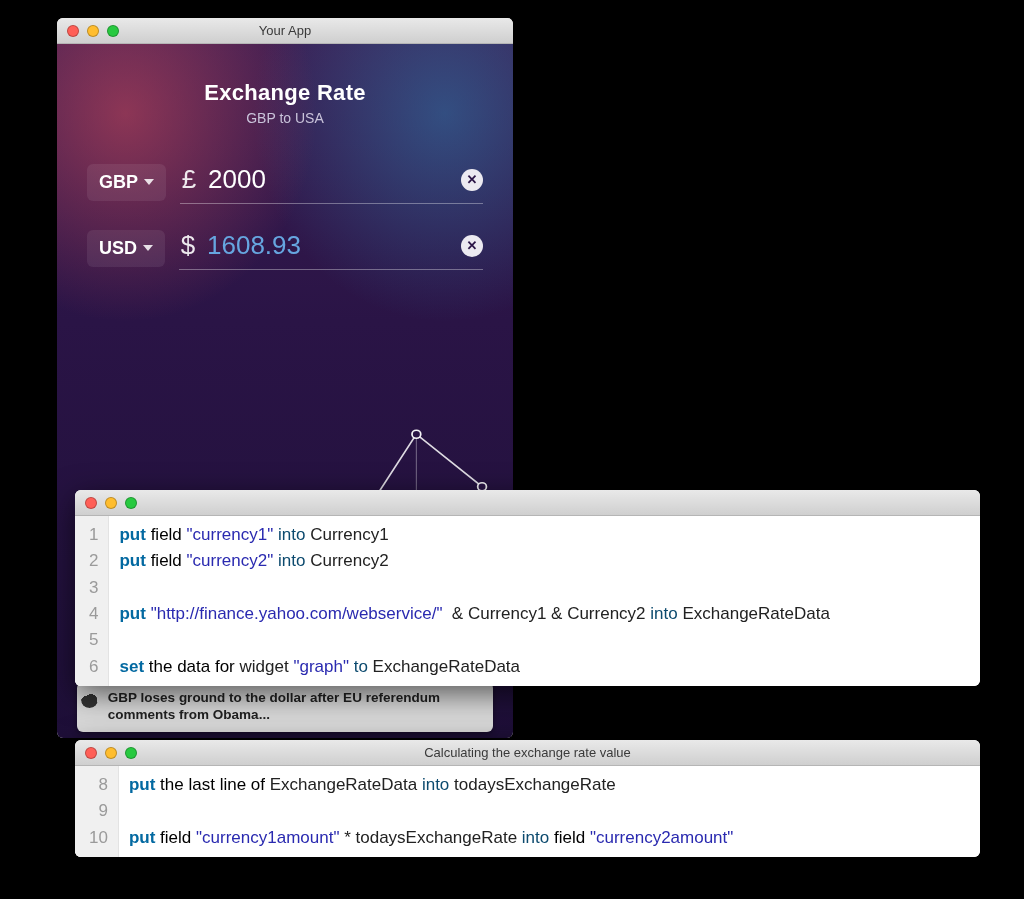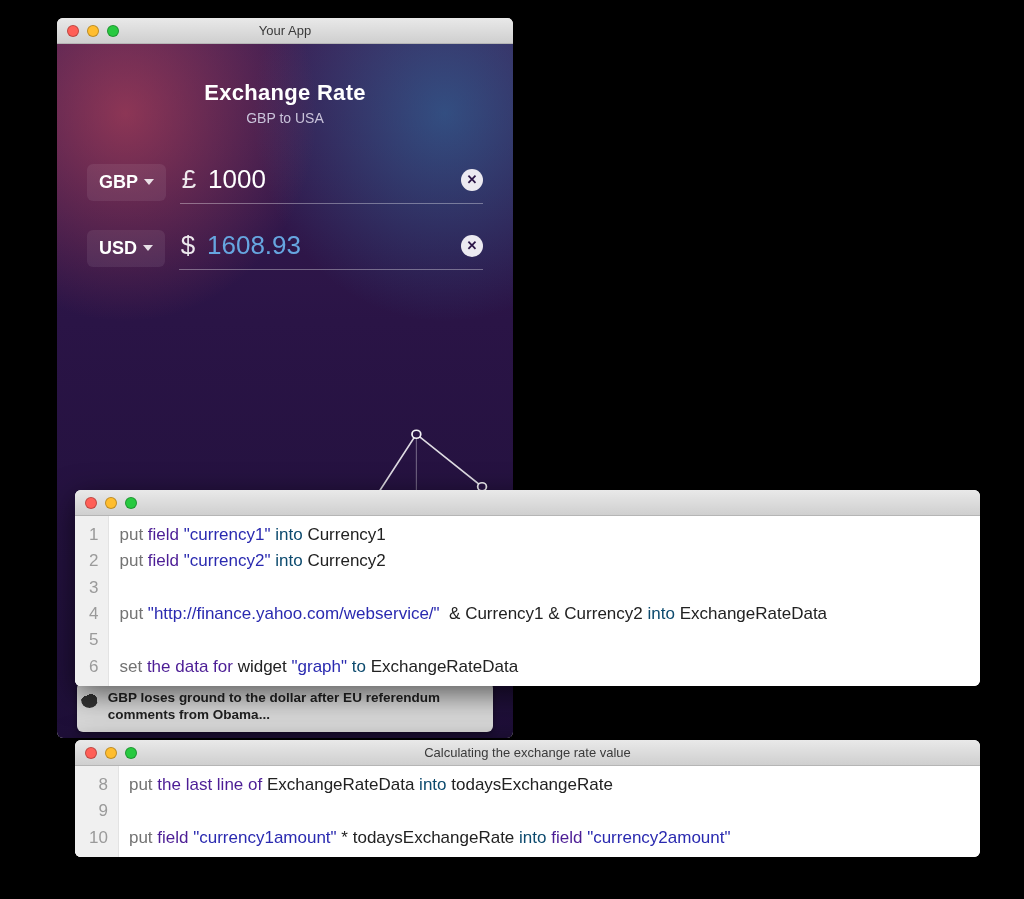--- a/index.html
+++ b/index.html
@@ -148,22 +148,22 @@
     user-select:none;
     border-right:1px solid #e3e3e3;
   }
   .gutter div{height:1.55em;}
   .code {
     padding:6px 14px 6px 10px;
     white-space:pre;
     color:#222;
   }
   .code div{height:1.55em;}
-  .kw   { color:#737373; font-weight:400; }  
-  .fld  { color:#4c1d95; }                   
+  .kw   { color:#0369a1; font-weight:700; }  
+  .fld  { color:#000000; }                   
   .str  { color:#2a2ab0; }                   
   .into { color:#0c4a6e; }                   
   .id   { color:#222; }
 
   #code-window-1 { left:75px; top:490px; width:905px; }
   #code-window-2 { left:75px; top:740px; width:905px; }
 </style>
 </head>
 <body>
 
@@ -185,21 +185,21 @@
 
     <div class="rows">
 
       <div class="crow">
         <div class="cur-select">
           <span>GBP</span>
           <span class="chev"></span>
         </div>
         <div class="val-wrap">
           <span class="sym">£</span>
-          <span class="val">1000</span>
+          <span class="val">2000</span>
           <span class="clear-btn">✕</span>
         </div>
       </div>
 
       <div class="crow">
         <div class="cur-select">
           <span>USD</span>
           <span class="chev"></span>
         </div>
         <div class="val-wrap">

